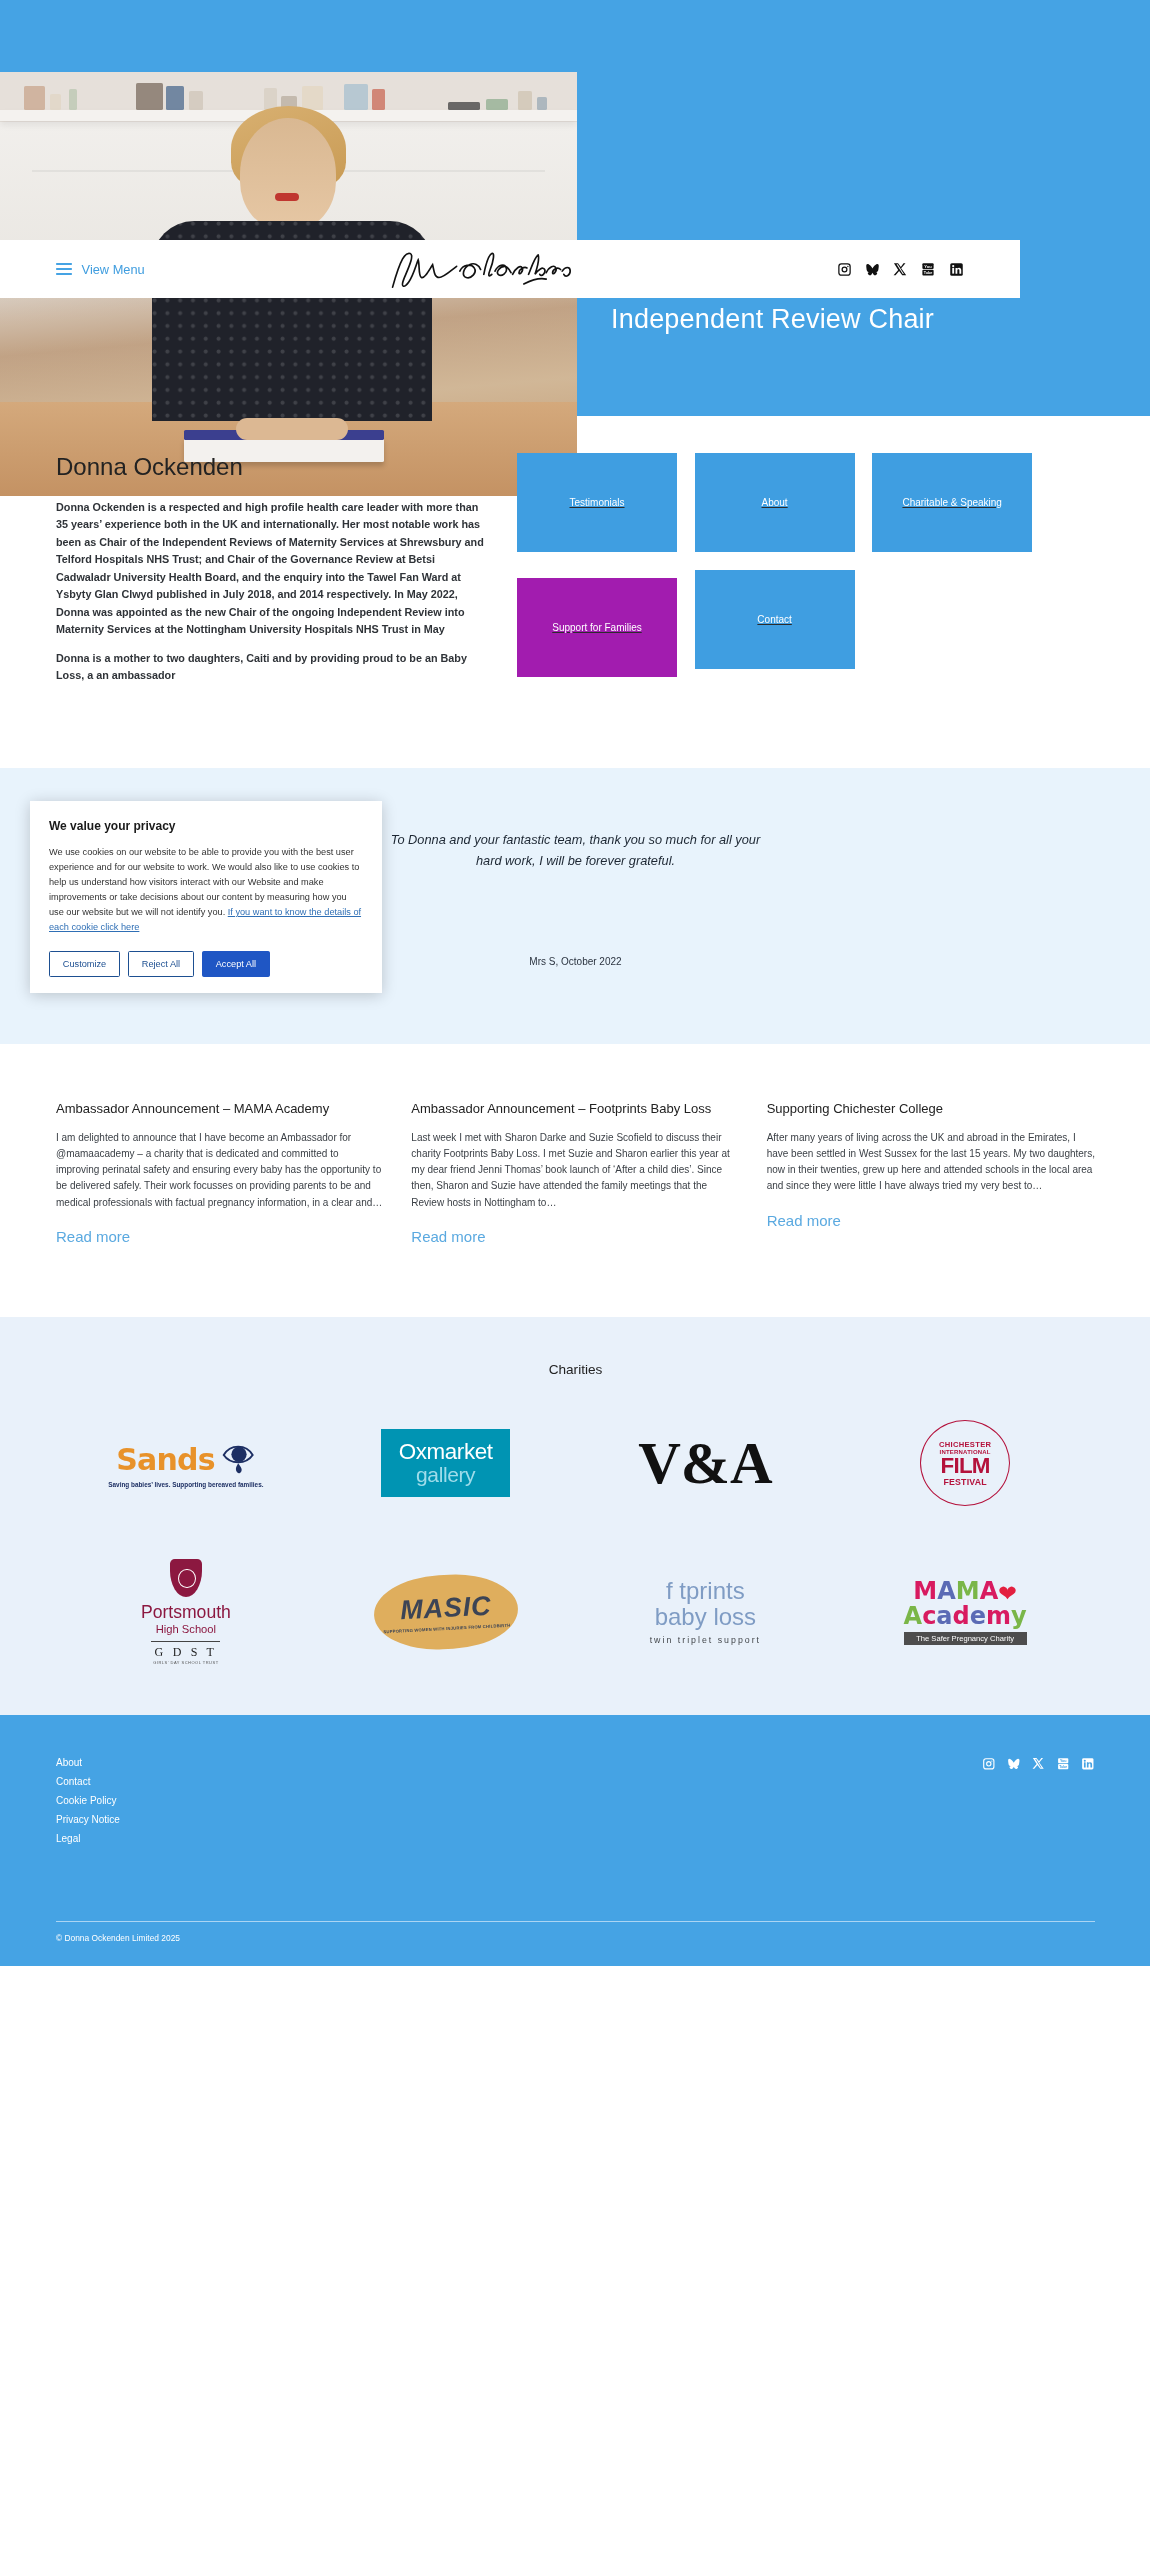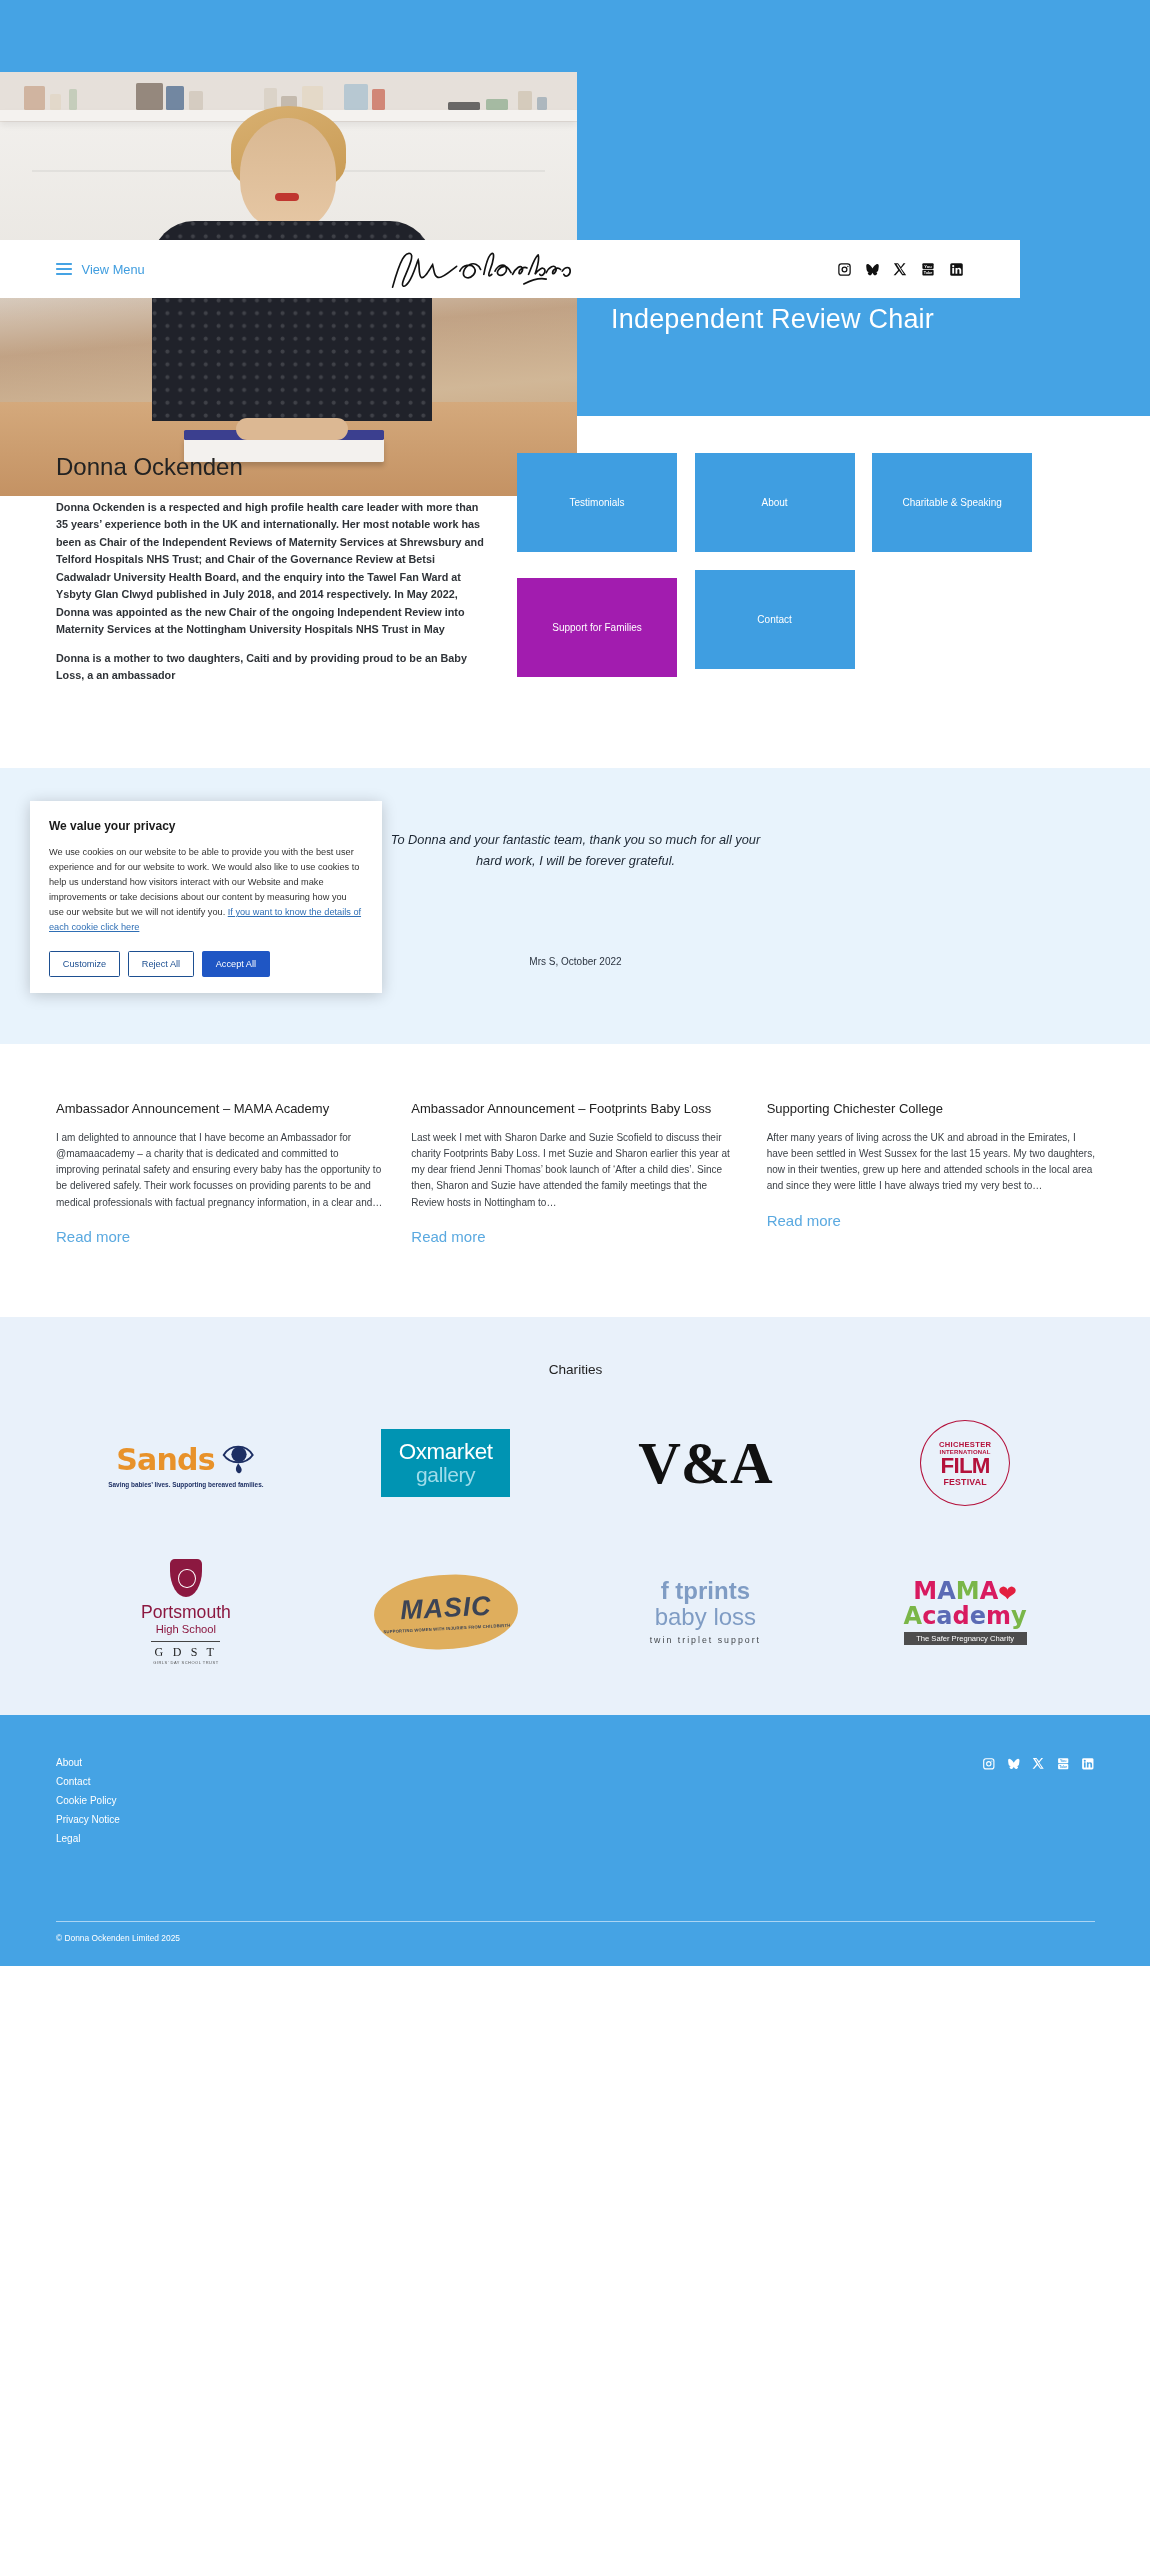--- a/index.html
+++ b/index.html
@@ -98,21 +98,21 @@
   .intro {
     display:flex; padding: 37px 56px 0 56px; gap: 29px; position:relative;
   }
   .intro-left { width: 432px; }
   .intro-left h1 {
     font-size: 24px; font-weight: 400; color:#222; margin-bottom:17.6px;
   }
   .intro-left p {
     font-size: 10.8px; line-height: 1.62; font-weight: 700; color:#2f3338; margin-bottom:11.2px;
   }
-  .intro-right { flex:1; }
+  .intro-right { flex:1;text-decoration:underline; }
   .tile-grid { display:grid; grid-template-columns: repeat(3, 160px); gap: 17.6px; }
   .tile {
     height: 99px; background:#3f9ee1; color:#fff; display:flex;
     align-items:center; justify-content:center; font-size:10px; cursor:pointer;
   }
   .tile.light { background:#a21caf;margin-top:8px; }
 
   
   .cookie {
     position:absolute; left:30px; top:801px; width:352px;
@@ -185,21 +185,21 @@
   .l-ports .n3 { font-family:"Liberation Serif",serif; font-size:12px; letter-spacing:3.2px; color:#222; }
   .l-ports .n4 { font-size:4px; letter-spacing:0.5px; color:#555; }
 
   .l-masic { width:144px; height:74px; background:#dfae5d; border-radius:50%/54%;
         display:flex; flex-direction:column; align-items:center; justify-content:center;
         transform:rotate(-3deg); }
   .l-masic .m { font-size:27px; font-weight:700; font-style:italic; color:#3c4455; letter-spacing:0.8px; }
   .l-masic .s { font-size:4.2px; font-weight:700; color:#3c4455; margin-top:1.6px; letter-spacing:0.2px; }
 
   .l-foot { text-align:center; color:#7f9cc4; }
-  .l-foot .r1 { font-size:24px; line-height:1; font-weight:700; }
+  .l-foot .r1 { font-size:24px; line-height:1; font-weight:400; }
   .l-foot .r2 { font-size:24px; line-height:1.15; font-weight:400; }
   .l-foot .r3 { font-size:8.8px; letter-spacing:2px; color:#44484c; margin-top:4.8px; }
 
   .l-mama { text-align:center; }
   .l-mama .r1 { font-size:24px; font-weight:700; line-height:1; font-family:"DejaVu Sans",sans-serif;}
   .l-mama .r1 .a{color:#d81b60;} .l-mama .r1 .b{color:#5b6bb5;} .l-mama .r1 .c{color:#7ab648;}
   .l-mama .heart { display:inline-block; color:#e3203f; font-size:22.4px; vertical-align:-1.6px; }
   .l-mama .r2 { font-size:24px; font-weight:700; line-height:1.05; font-family:"DejaVu Sans",sans-serif;}
   .l-mama .r2 .g{color:#7ab648;} .l-mama .r2 .p{color:#d81b60;} .l-mama .r2 .u{color:#5b6bb5;}
   .l-mama .bar { background:#4d4d4d; color:#fff; font-size:7.6px; padding:2.4px 6.4px; margin-top:2.4px; }

